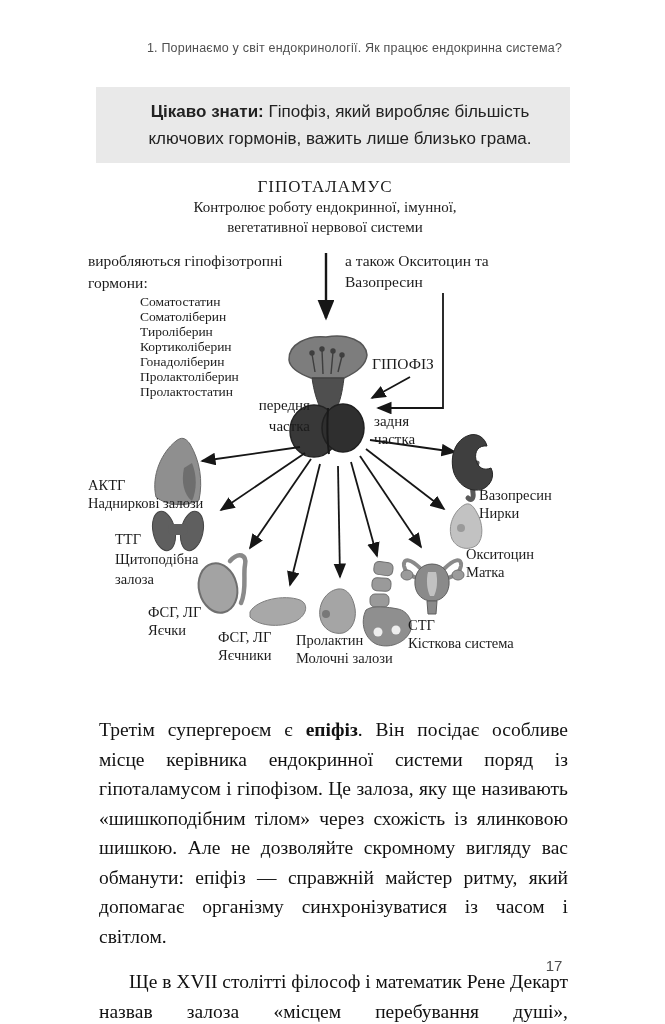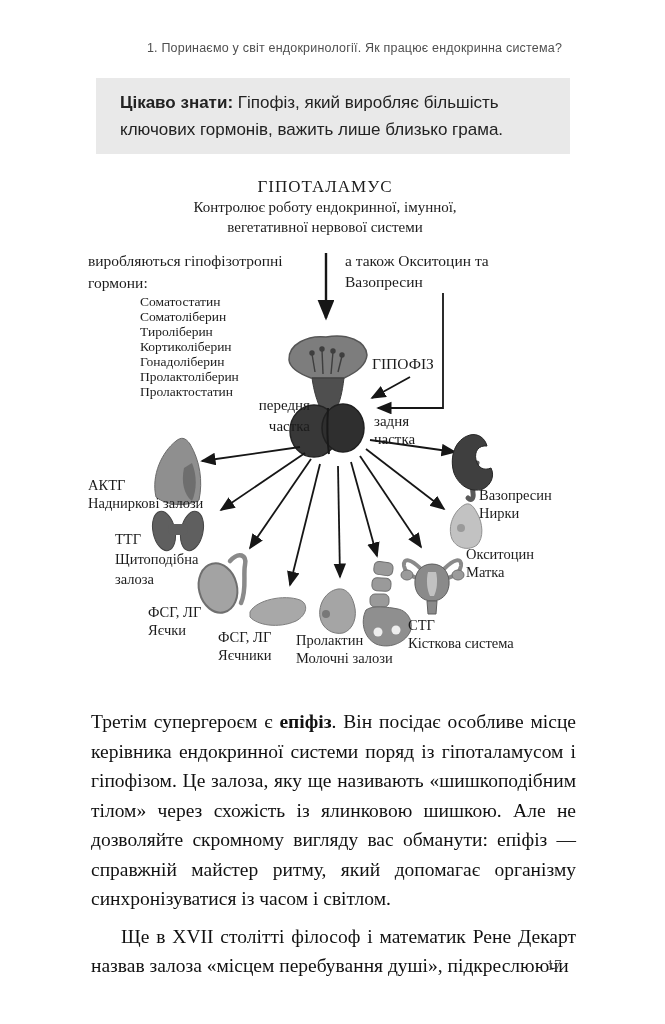--- a/index.html
+++ b/index.html
@@ -7,45 +7,46 @@
     position:relative; width:665px; height:1024px; margin:0 auto;
     background:#ffffff; overflow:hidden;
     font-family:"Liberation Serif", serif; color:#1c1c1c;
   }
   .running-head {
     position:absolute; top:41px; left:0; right:0; text-align:center;
     font-family:"Liberation Sans", sans-serif; font-size:12.5px;
     color:#4f4f4f; letter-spacing:0.2px;margin-left:44px;
   }
   .info-box {
-    position:absolute; left:96px; top:78px; width:474px; box-sizing:border-box;
-    background:#e9e9e9; padding:11px 18px 11px 24px;
+    position:absolute; left:96px; top:87px; width:474px; box-sizing:border-box;
+    background:#e9e9e9; padding:11px 18px 11px 32px;
     font-family:"Liberation Sans", sans-serif; font-size:17px; line-height:27px;
     color:#222222;
+    text-align:center;
   }
   .info-label { font-weight:bold; }
   .diagram { position:absolute; left:80px; top:170px; }
   .diagram text { font-family:"Liberation Serif", serif; fill:#1c1c1c; }
   .d-title   { font-size:17px; letter-spacing:1px; }
   .d-sub     { font-size:15px; }
   .d-side    { font-size:15.5px; }
   .d-horm    { font-size:13.5px; }
   .d-lbl     { font-size:14.5px; }
   .d-lobe    { font-size:15px; }
   .arrow     { stroke:#161616; stroke-width:1.8; fill:none; }
   .arrow-thick { stroke:#161616; stroke-width:2.4; fill:none; }
   .body-text {
     position:absolute; left:83px; top:699px; width:501px;
     font-size:19.5px; line-height:29.5px; text-align:justify; color:#111111;
   }
-  .body-text p { margin:8px; }
+  .body-text p { margin:16px; }
   .body-text p.indent { text-indent:30px; }
   .page-number {
     position:absolute; top:957px; left:538px; width:32px; text-align:center;
-    font-family:Liberation Serif, serif; font-size:15px; color:#4c4c4c;
+    font-family:Liberation Sans, sans-serif; font-size:15px; color:#4c4c4c;
   }
 </style>
 </head>
 <body>
 
 <div class="page">
 
   <div class="running-head">1. Поринаємо у світ ендокринології. Як працює ендокринна система?</div>
 
   <div class="info-box">

